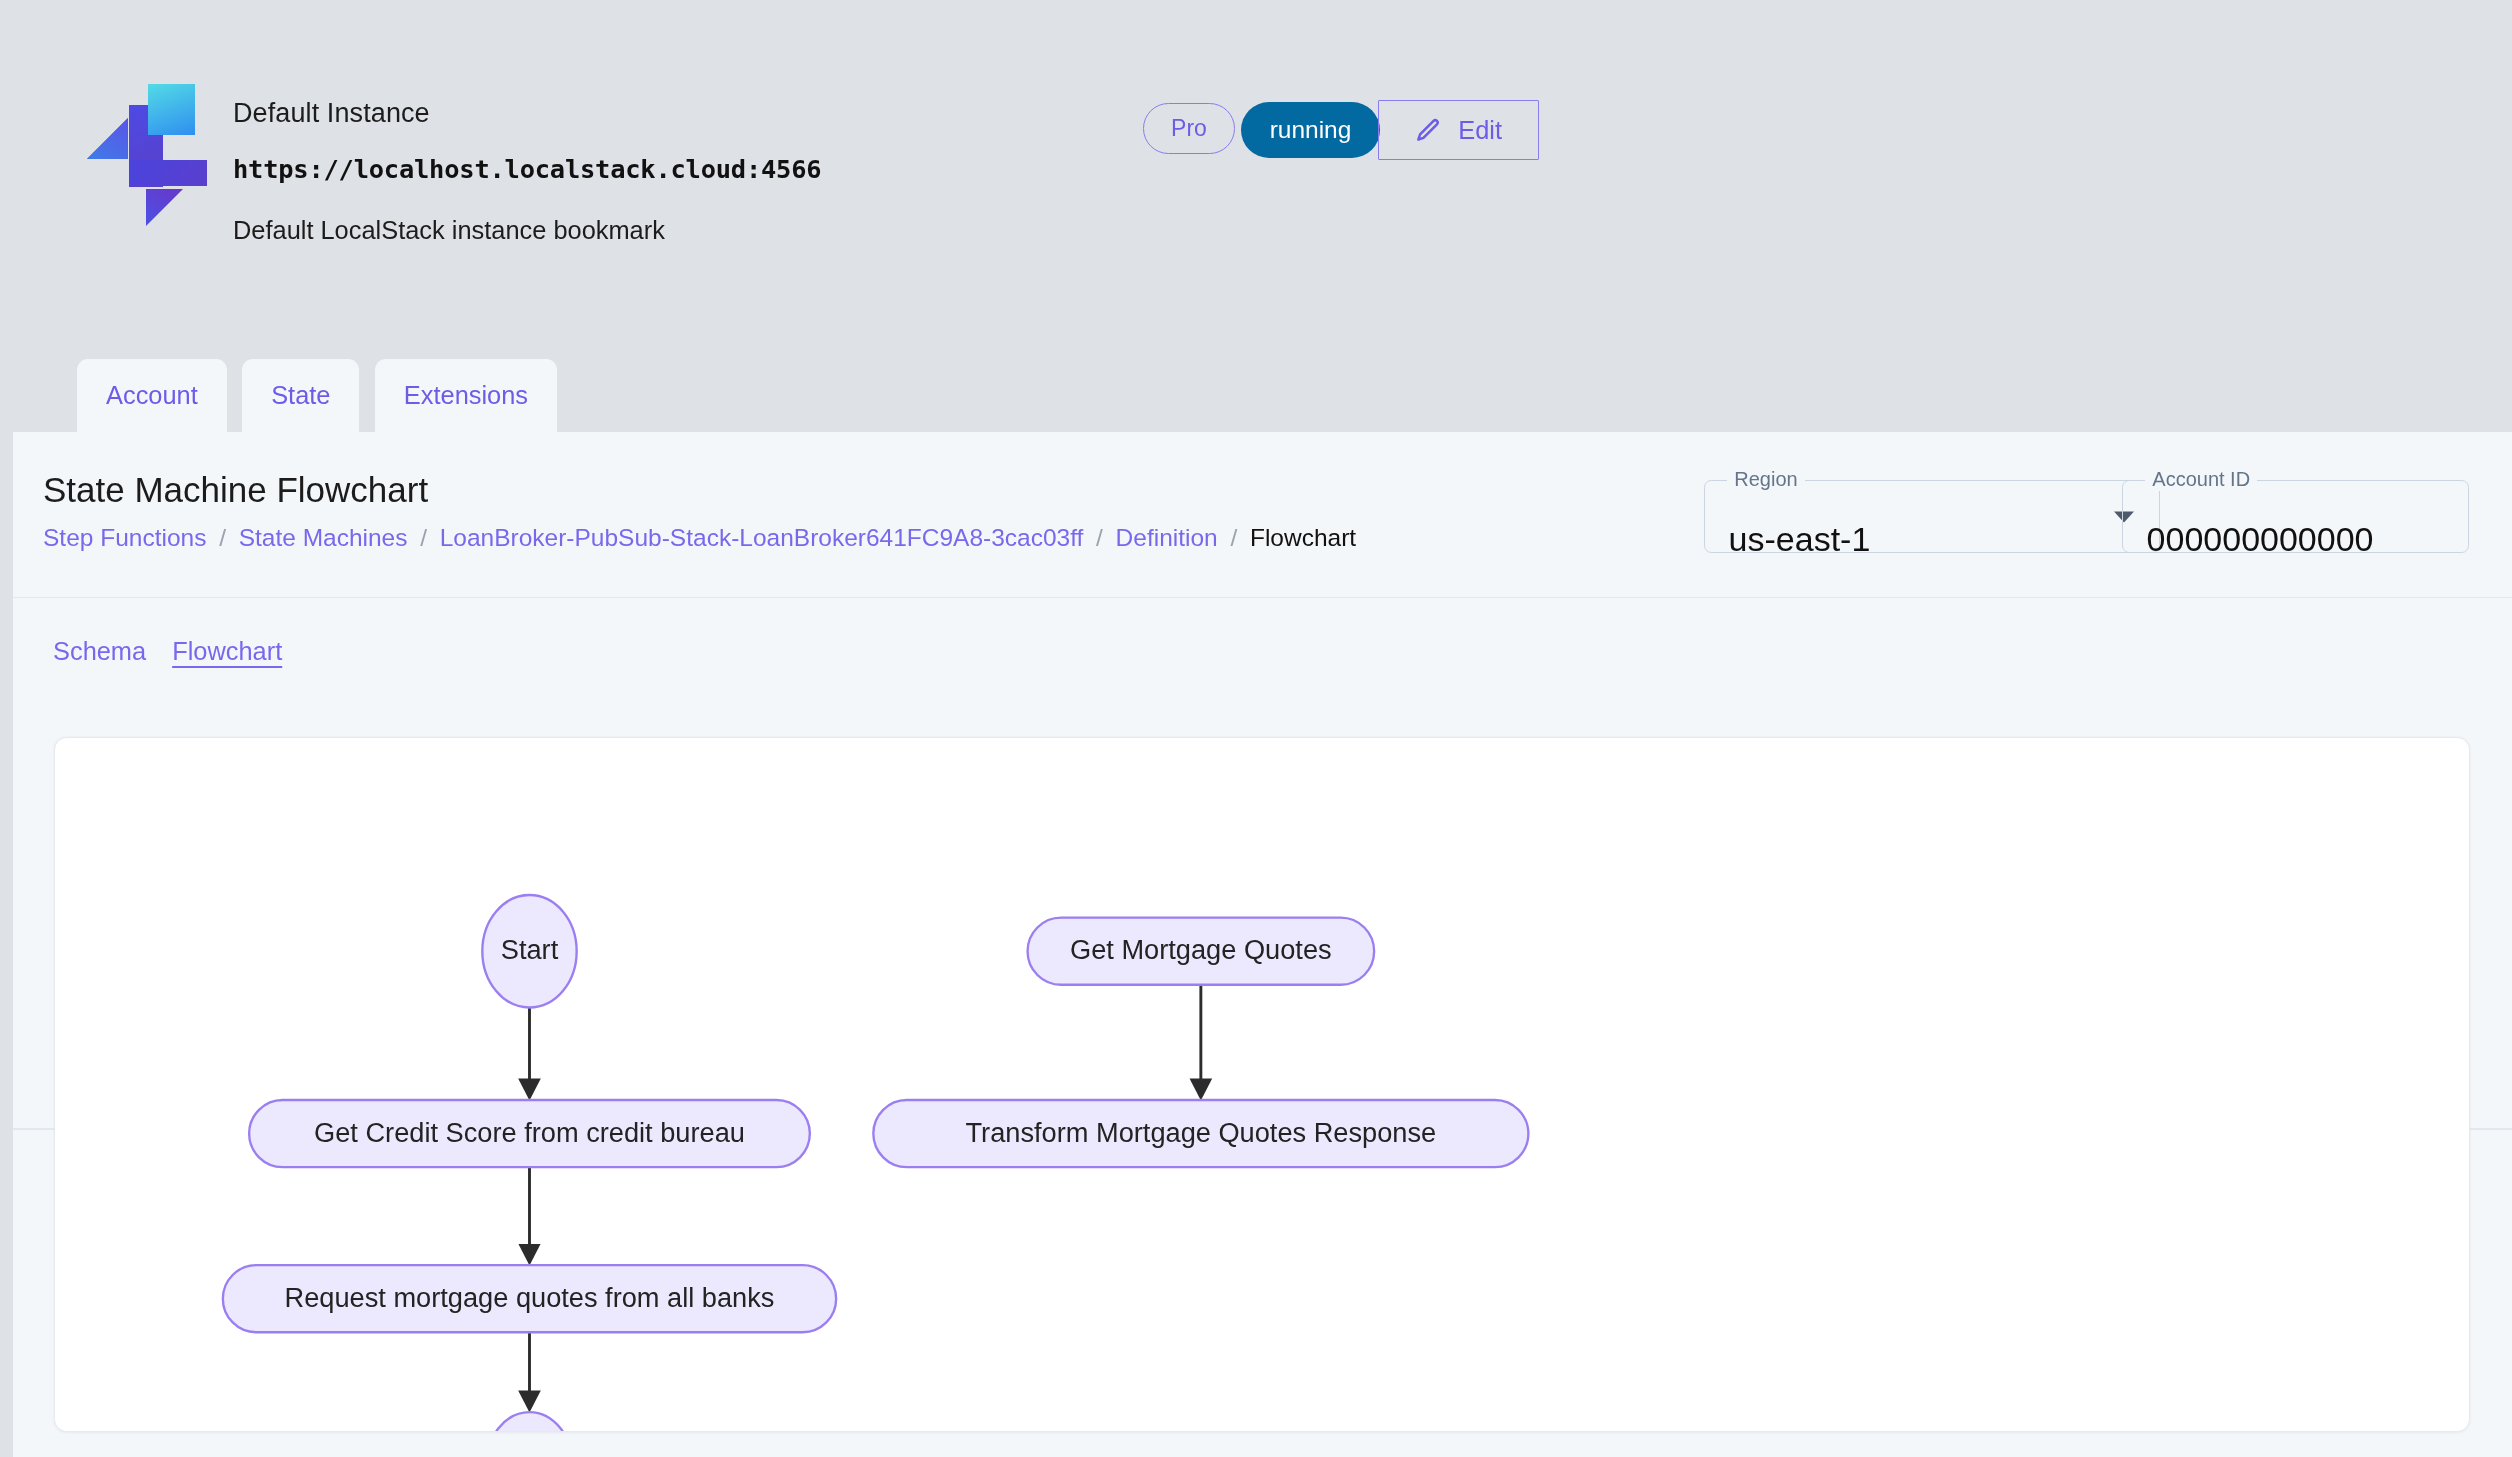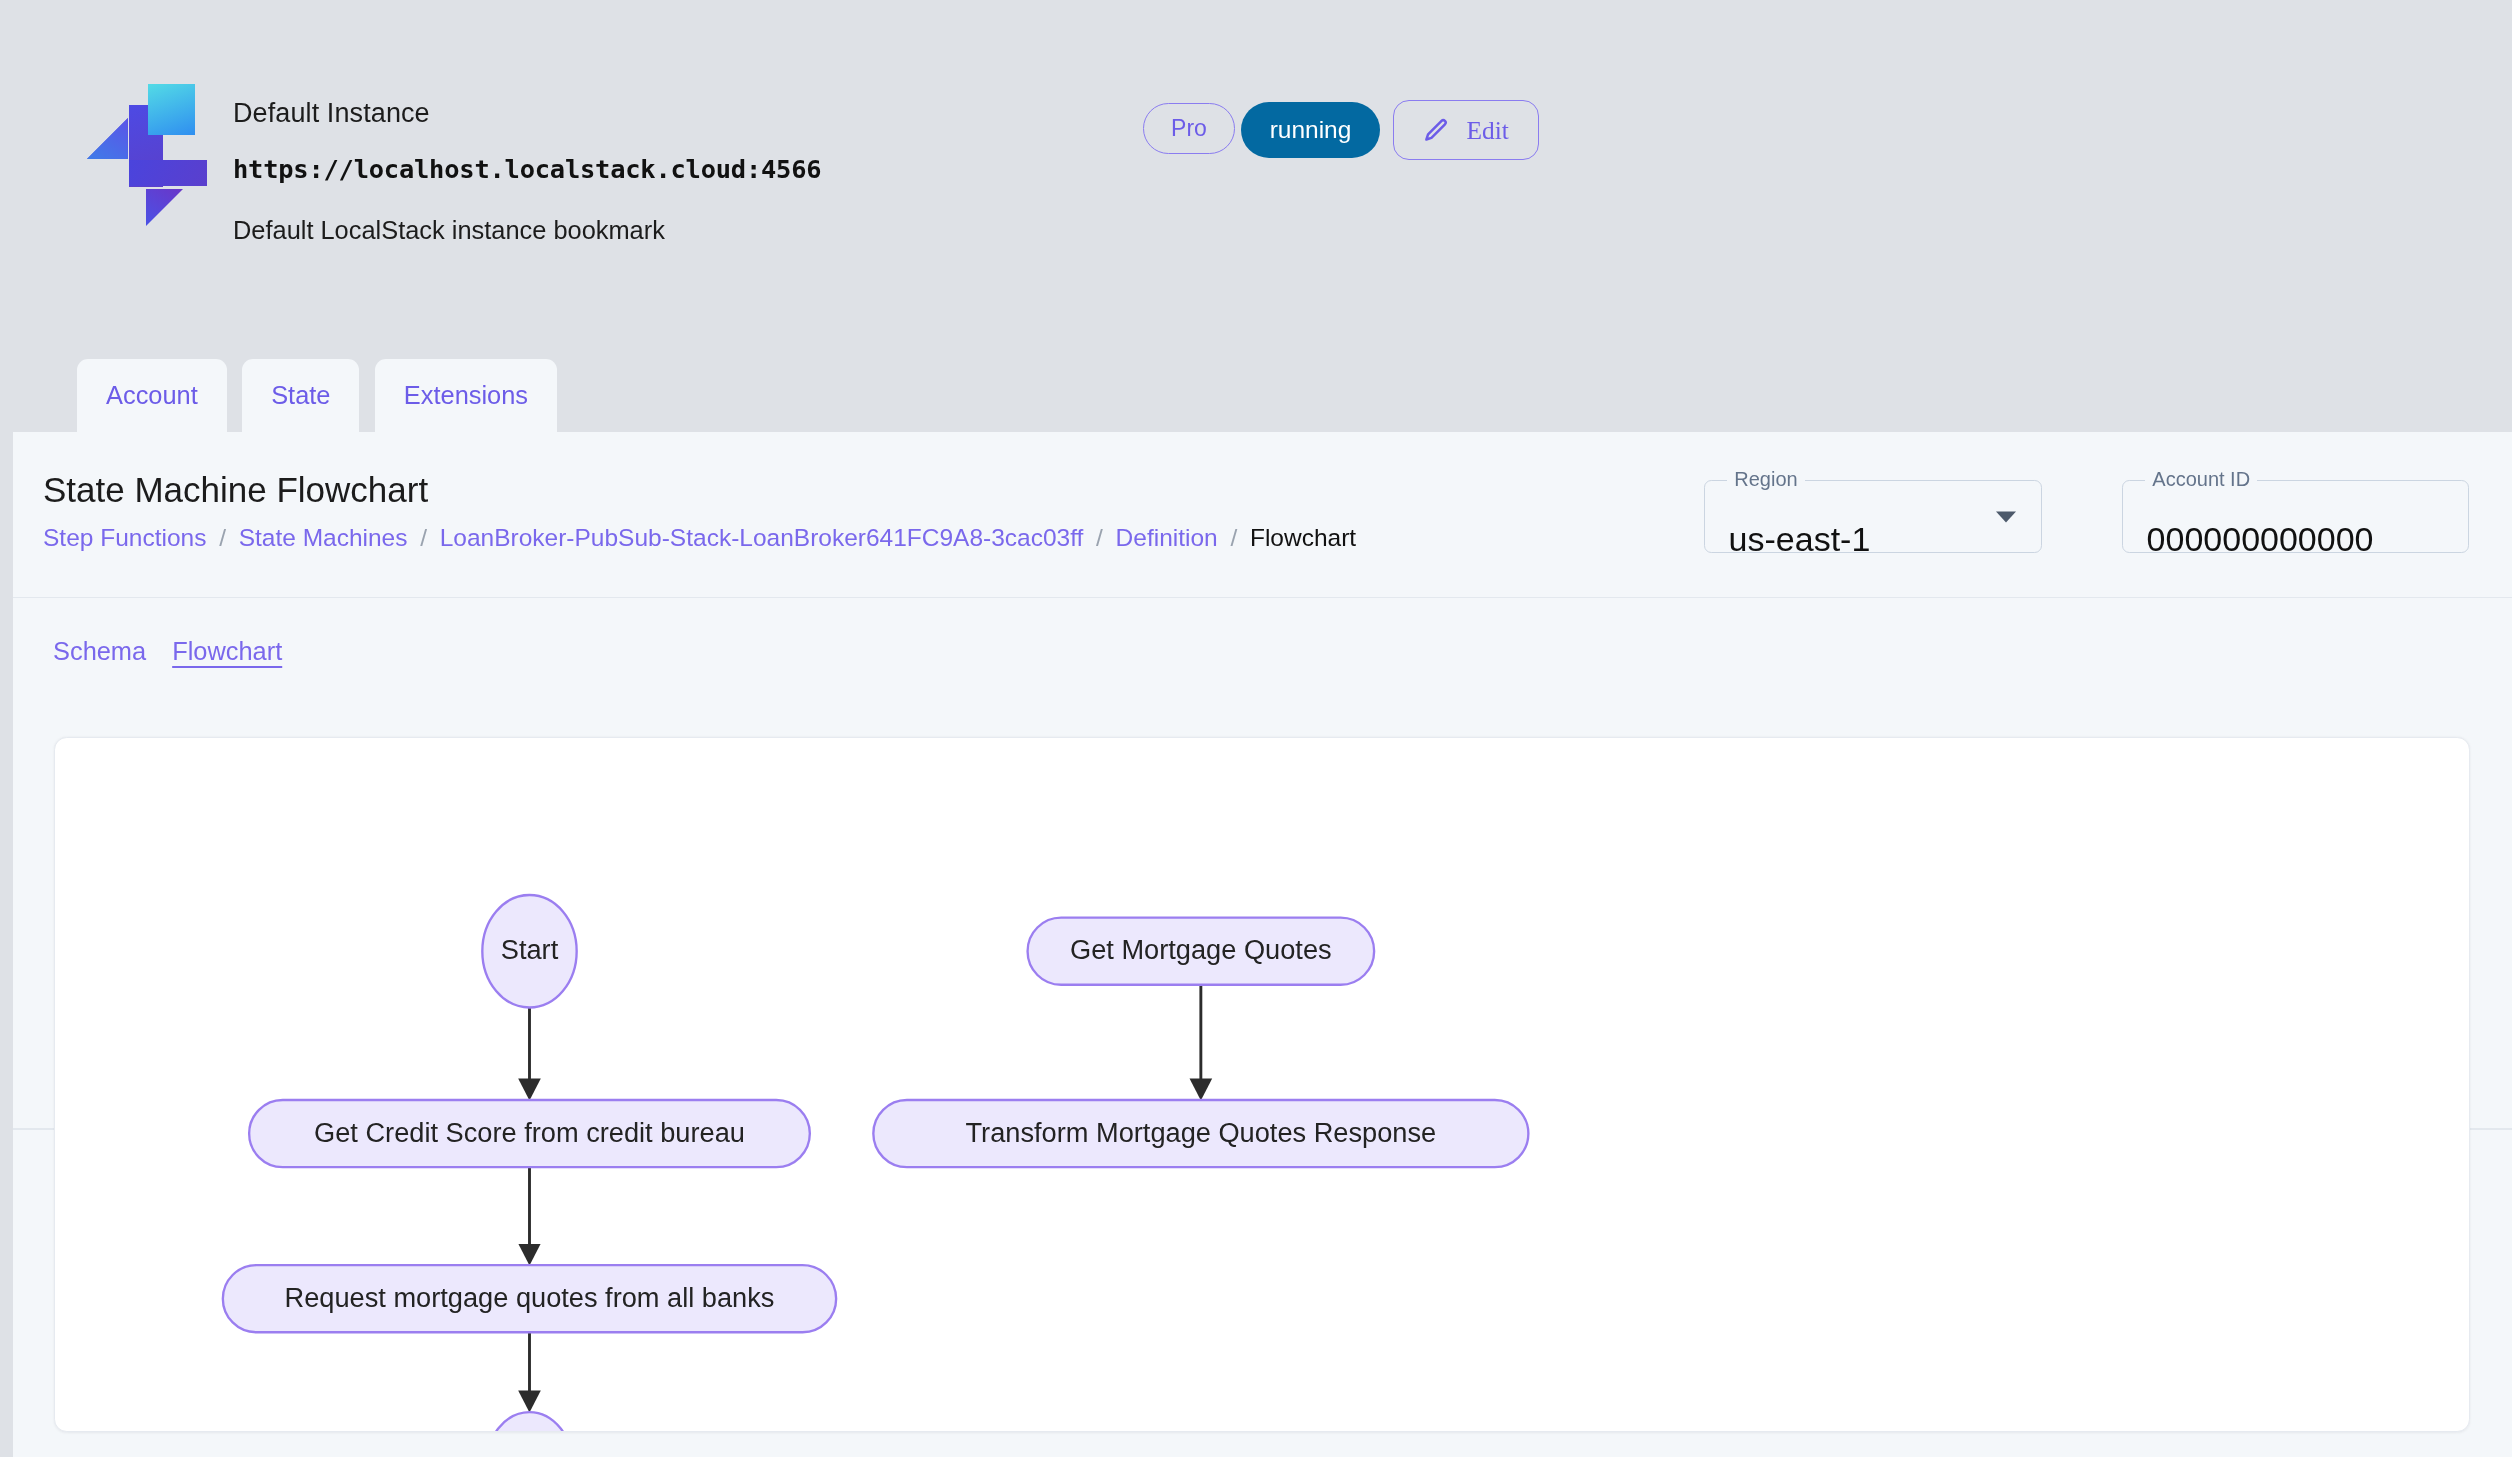--- a/index.html
+++ b/index.html
@@ -102,30 +102,30 @@
     width: 139px; height: 56px;
     border-radius: 28px;
     background: #0369a1;
     color: #ffffff;
     font-size: 24.5px;
     display: flex; align-items: center; justify-content: center;
   }
   .edit-btn {
     position: absolute;
     right: 973px; top: 100px;
-    width: 146px; height: 60px;
+    width: 161px; height: 60px;
     border: 1.8px solid #8a7cf0;
-    border-radius: 16px;
+    border-radius: 1px;
     background: transparent;
     color: #6c5ce8;
     font-size: 25.4px;
     display: flex; align-items: center; justify-content: center;
     gap: 16.3px;
     cursor: pointer;
-    font-family: Liberation Serif, serif;
+    font-family: Liberation Sans, sans-serif;
   }
   .pencil-icon svg { display:block; }
 
   
   .tab-strip {
     position: absolute;
     left: 0; top: 345px;
     height: 87px;
     display: flex;
     align-items: flex-end;
@@ -192,21 +192,21 @@
     color: #64748b;
   }
   .field-value {
     position: absolute;
     left: 23.6px; top: 50%;
     transform: translateY(-50%);
     font-size: 34px;
     color: #111;
     margin-top: 22px;
   }
-  .field-region { left: 1704px; top: 480px; width: 338px; }
+  .field-region { left: 1704px; top: 480px; width: 456px; }
   .field-account { left: 2122px; top: 480px; width: 347px; }
   .caret {
     position: absolute;
     right: 25.4px; top: 50%;
     transform: translateY(-50%);
     width: 0; height: 0;
     border-left: 10px solid transparent;
     border-right: 10px solid transparent;
     border-top: 11.8px solid #4d5a6b;
     cursor: pointer;

